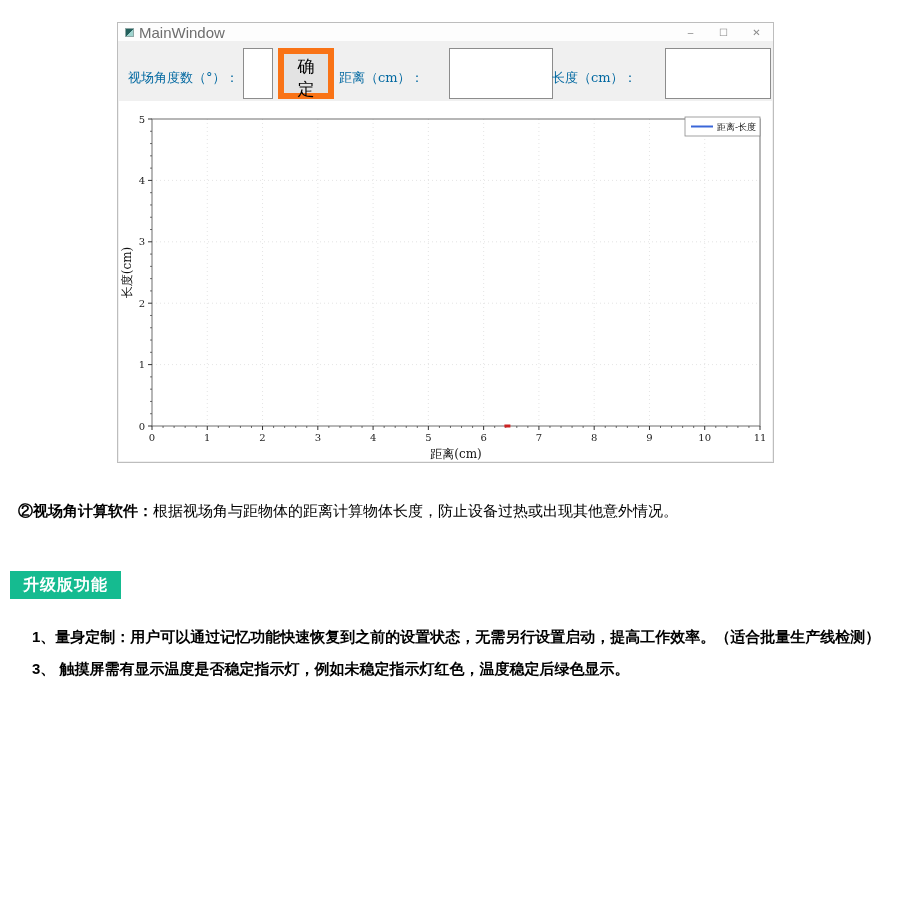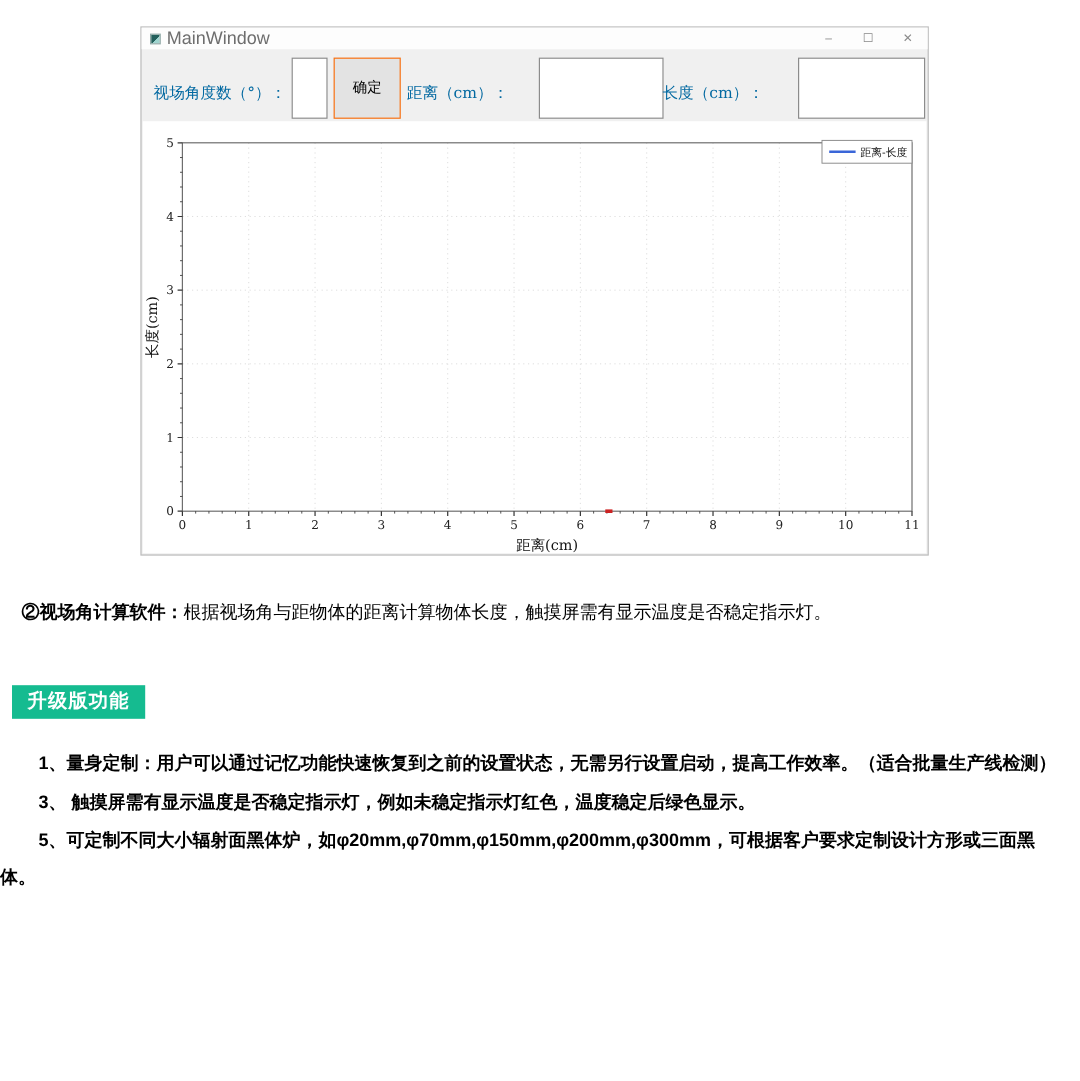--- a/index.html
+++ b/index.html
@@ -31,22 +31,22 @@
   .form-label{
     position:absolute;font-family:"DejaVu Serif","Liberation Serif",serif;
     font-size:13px;color:#0369a1;white-space:nowrap;
   }
   .form-input{
     position:absolute;background:#fff;border:1px solid #8c8c8c;box-sizing:border-box;
     font-size:14px;padding:2px 3px;outline:none;font-family:"Liberation Sans",sans-serif;
   }
   .confirm-btn{
     position:absolute;left:160px;top:25px;width:56px;height:51px;
-    background:#e3e3e3;border:1px solid #f97316;box-sizing:border-box;
-    font-family:"DejaVu Serif","Liberation Serif",serif;font-size:12px;color:#000;
+    background:#e3e3e3;border:6px solid #f97316;box-sizing:border-box;
+    font-family:"DejaVu Serif","Liberation Serif",serif;font-size:17px;color:#000;
   }
   #inp-fov{left:125px;top:25px;width:30px;height:51px;}
   #inp-distance{left:331px;top:25px;width:104px;height:51px;}
   #inp-length{left:547px;top:25px;width:106px;height:51px;}
   #lbl-fov{left:10px;top:46px;}
   #lbl-distance{left:221px;top:46px;}
   #lbl-length{left:434px;top:46px;}
   
   .chart-area{
     position:absolute;left:1px;top:78px;width:653px;height:360px;background:#ffffff;
@@ -209,22 +209,21 @@
         <text x="0" y="0" text-anchor="middle" font-size="12" font-family="DejaVu Serif, Liberation Serif, serif" fill="#111" transform="translate(12 171.5) rotate(-90)">长度(cm)</text>
         <rect x="566" y="16" width="75" height="19" fill="#ffffff" stroke="#8a8a8a" stroke-width="0.8"></rect>
         <line x1="572" y1="25.5" x2="594" y2="25.5" stroke="#3a66d8" stroke-width="2"></line>
         <text x="598" y="29" font-size="9" font-family="DejaVu Serif, Liberation Serif, serif" fill="#111">距离-长度</text>
         <rect x="385.40363636363634" y="323.5" width="6" height="3" fill="#cc2222"></rect>
       </svg>
   </div>
 </div>
 
 <div class="caption">
-  <b>②视场角计算软件：</b><span>根据视场角与距物体的距离计算物体长度，触摸屏需有显示温度是否稳定指示灯。</span>
+  <b>②视场角计算软件：</b><span>根据视场角与距物体的距离计算物体长度，防止设备过热或出现其他意外情况。</span>
 </div>
 
 <div class="badge" style="background: rgb(21, 187, 144);">升级版功能</div>
 
 <div class="features">
   <p>1、量身定制：用户可以通过记忆功能快速恢复到之前的设置状态，无需另行设置启动，提高工作效率。（适合批量生产线检测）</p>
   <p>3、 触摸屏需有显示温度是否稳定指示灯，例如未稳定指示灯红色，温度稳定后绿色显示。</p>
-  <p>5、可定制不同大小辐射面黑体炉，如φ20mm,φ70mm,φ150mm,φ200mm,φ300mm，可根据客户要求定制设计方形或三面黑体。</p>
 </div>
 
 </body></html>

